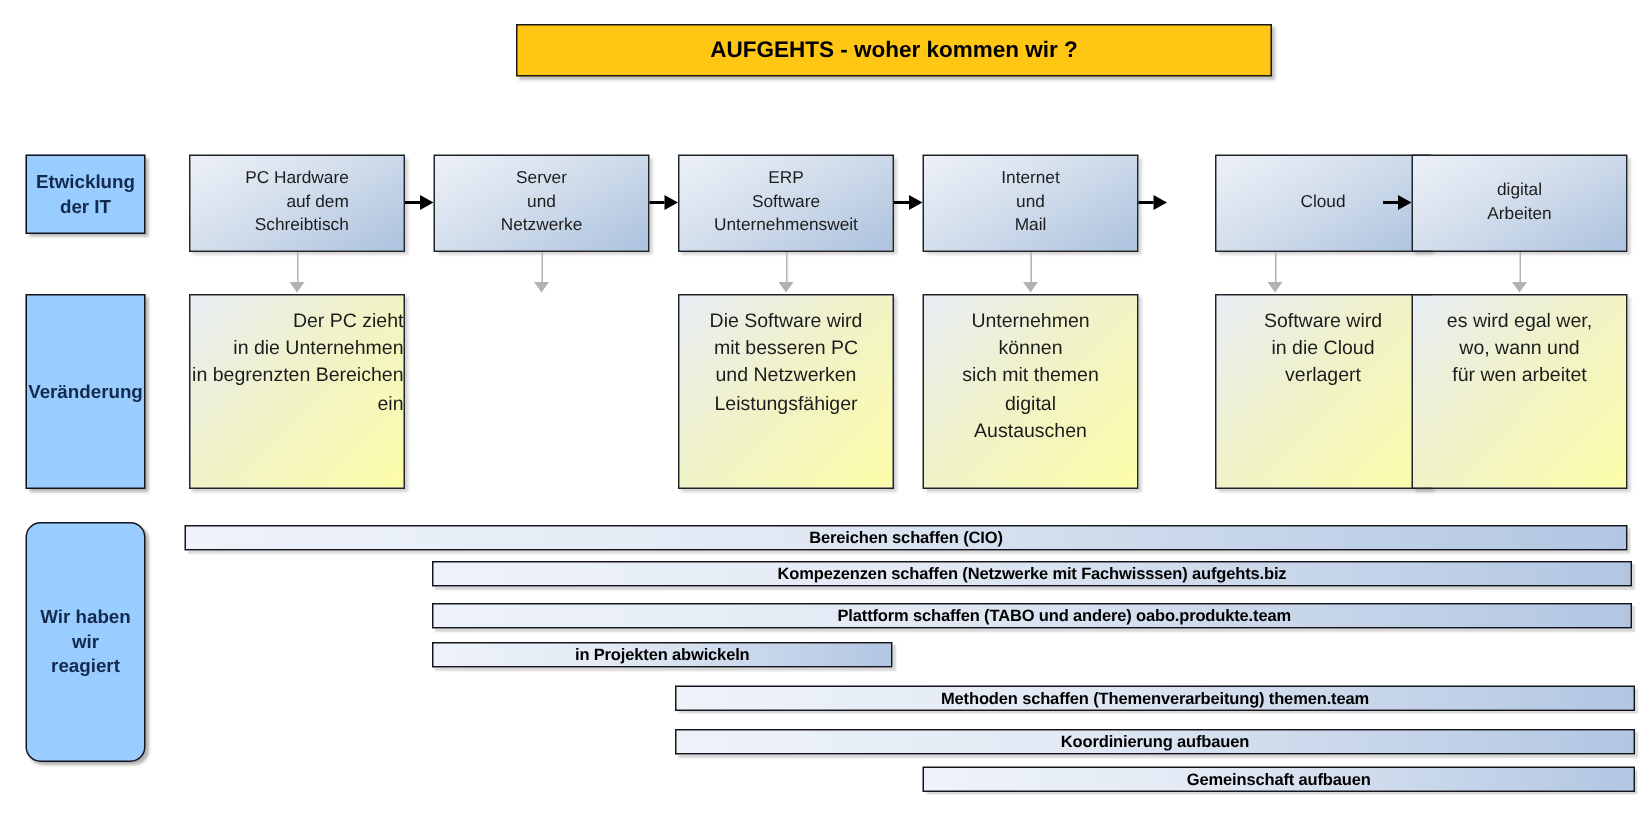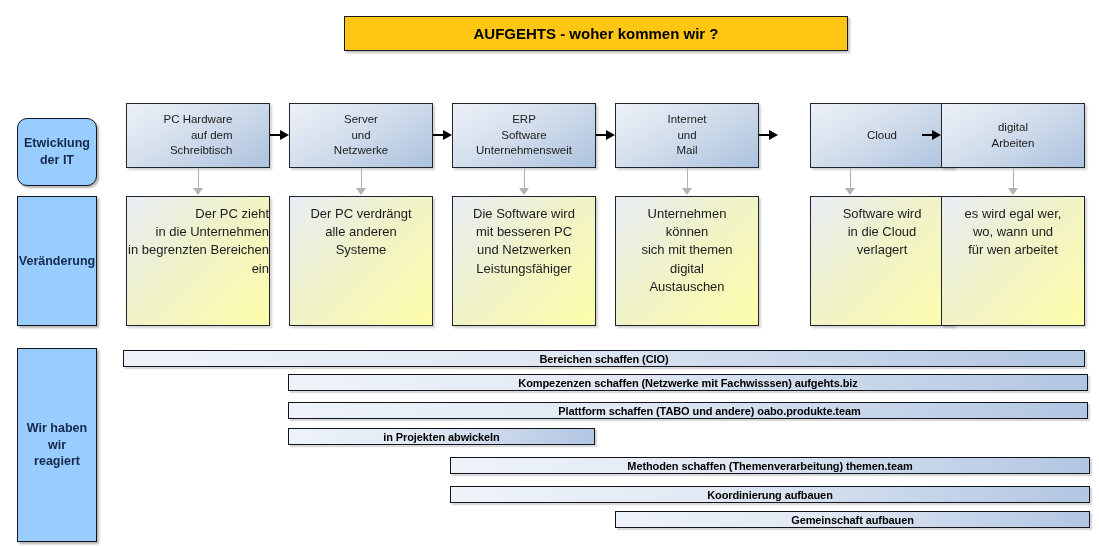--- a/index.html
+++ b/index.html
@@ -17,23 +17,23 @@
     box-shadow:2px 2px 2px rgba(0,0,0,0.25);
     white-space:pre-line;text-align:center;
   }
   
   .row-label{
     left:17px;width:80px;background:#99CCFF;border:1.5px solid #14141e;
     display:flex;align-items:center;justify-content:center;text-align:center;
     font-weight:bold;font-size:12.5px;color:#132a4d;line-height:1.35;
     white-space:pre-line;box-shadow:2px 2px 2px rgba(0,0,0,0.3);
   }
-  .row-label.it{top:118px;height:68px;border-radius:10px;}
+  .row-label.it{top:103px;height:53px;}
   .row-label.change{top:196px;height:130px;}
-  .row-label.reaction{top:348px;height:194px;}
+  .row-label.reaction{top:348px;height:160px;border-radius:10px;}
   
   .it-box{
     top:103px;width:144px;height:65px;
     background:linear-gradient(150deg,#EDF1F8 0%,#D3DEEC 45%,#ACC2DE 100%);
     border:1px solid #20242c;
     display:flex;align-items:center;justify-content:center;text-align:center;
     font-size:11.5px;line-height:1.35;color:#1c1c1c;white-space:pre-line;
     box-shadow:2px 2px 2px rgba(0,0,0,0.18);
   }
   
@@ -154,23 +154,20 @@
     </div>
   <div class="abs down-connector" style="left:1007px">
       <span class="vline"></span>
       <span class="vhead"></span>
     </div>
 
   <div class="abs change-box col-0">Der PC zieht
 in die Unternehmen
 in begrenzten Bereichen
 ein</div>
-  <div class="abs change-box col-1">Der PC verdrängt
-alle anderen
-Systeme</div>
   <div class="abs change-box col-2">Die Software wird
 mit besseren PC
 und Netzwerken
 Leistungsfähiger</div>
   <div class="abs change-box col-3">Unternehmen
 können
 sich mit themen
 digital
 Austauschen</div>
   <div class="abs change-box col-4">Software wird

